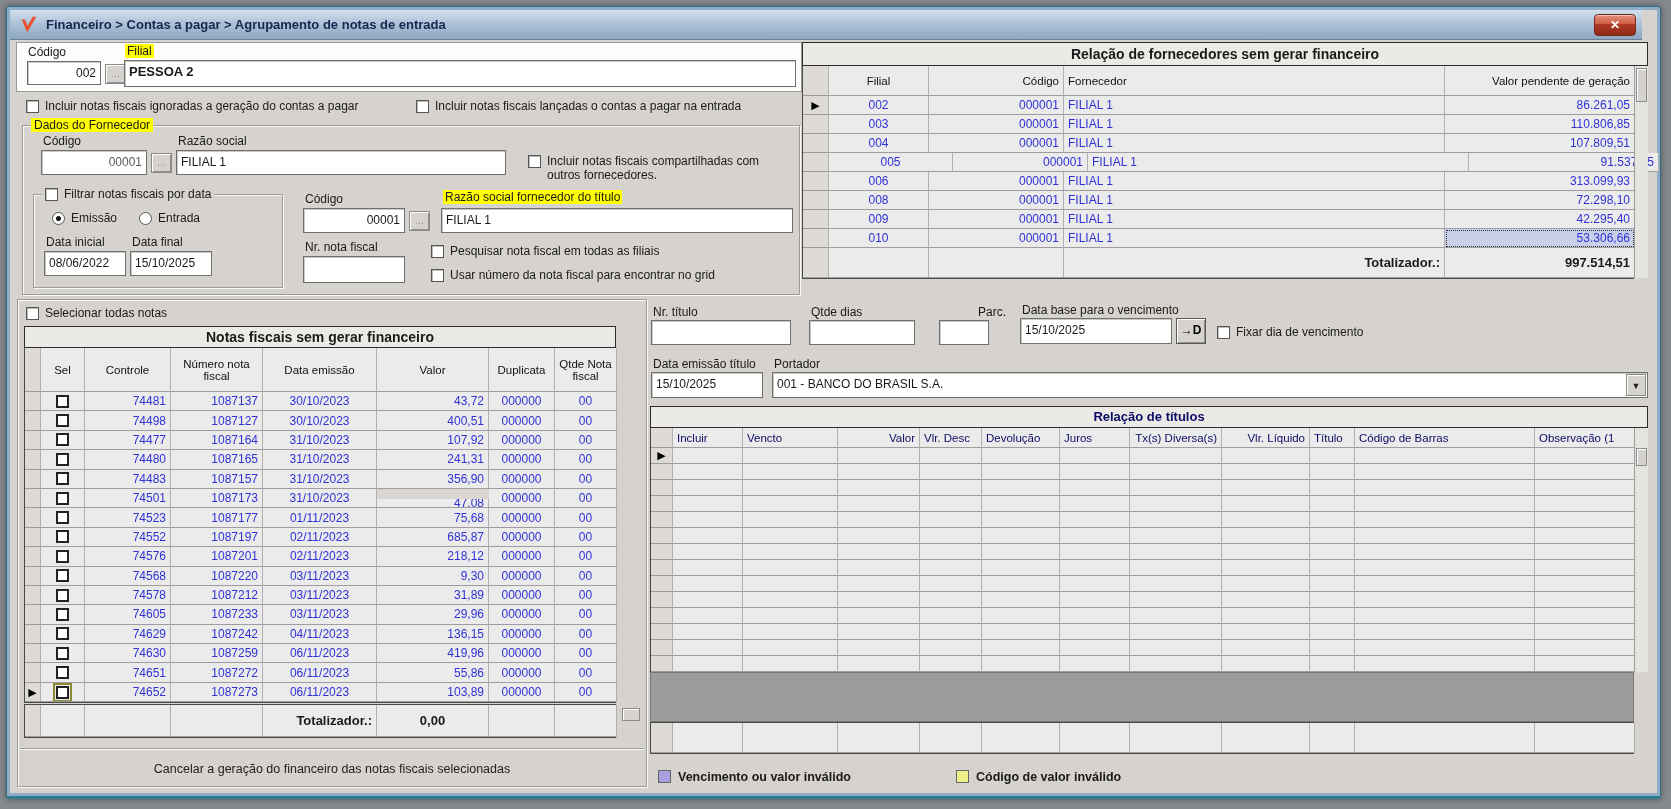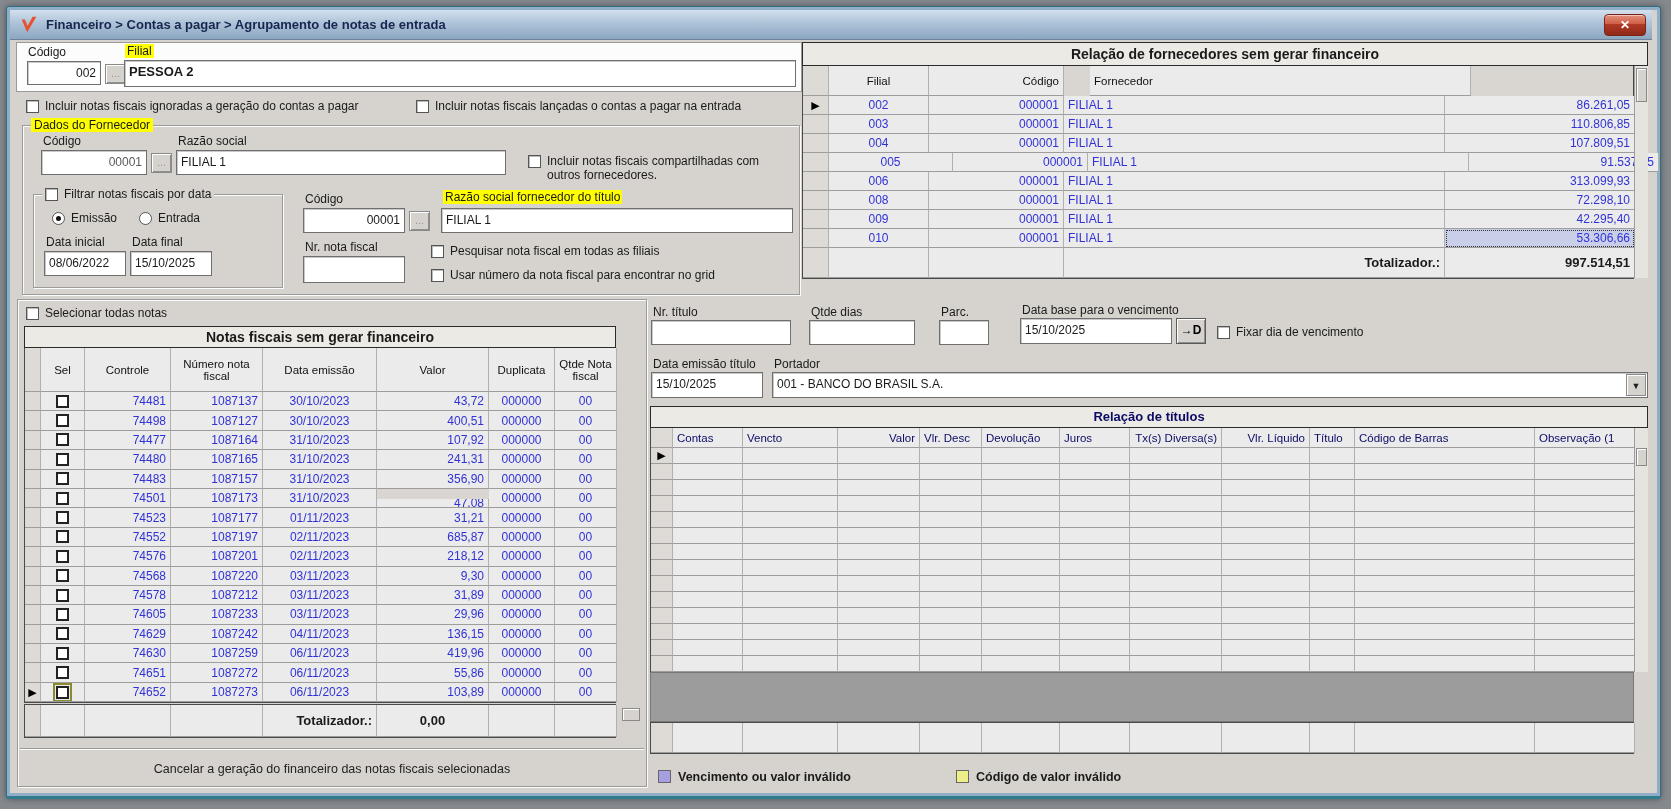--- a/index.html
+++ b/index.html
@@ -1,20 +1,20 @@
 <!DOCTYPE html>
 <html><head>
 <meta charset="utf-8">
 <style>
   * { box-sizing: border-box; margin: 0; padding: 0; }
   html,body { width:1671px; height:809px; background:#85898e; font-family:"Liberation Sans",sans-serif; font-size:12px; color:#1a1a1a; overflow:hidden; }
   .window { position:absolute; left:6px; top:6px; width:1655px; height:793px; background:#d6d3ce;
             border:1px solid #2e6f80; border-bottom:3px solid #2e7d8e; border-radius:3px;
             box-shadow: inset 0 0 0 3px #8fadc6, 0 0 6px rgba(0,0,0,.4); }
-  .titlebar { position:absolute; left:3px; top:3px; right:8px; height:30px;
+  .titlebar { position:absolute; left:3px; top:3px; right:18px; height:30px;
               background:linear-gradient(#d3e0ee,#aec3d8 45%,#8ca7c1); border-bottom:1px solid #70809b;
               display:flex; align-items:center; }
   .title-text { font-weight:bold; color:#17264f; font-size:13px; margin-left:6px; }
   .logo { width:22px; height:22px; margin-left:8px; }
   .close-btn { position:absolute; right:6px; top:4px; width:42px; height:22px; border:1px solid #7c241a; border-radius:4px;
                background:linear-gradient(#e2917c,#cf5e45 45%,#b03a25 46%,#8f2a18); color:#fff; font-weight:bold;
                font-size:12px; text-align:center; line-height:20px; box-shadow:inset 0 1px 0 rgba(255,255,255,.5); }
   .client { position:absolute; left:5px; top:34px; width:1643px; height:752px; background:#d6d3ce; }
 
   .lbl { position:absolute; white-space:nowrap; font-size:12px; }
@@ -145,21 +145,22 @@
       </label>
     </div>
 
     <div class="gridbox" style="left:790px;top:1px;width:846px;height:250px;">
       <div class="band" style="height:24px;line-height:22px;">Relação de fornecedores sem gerar financeiro</div>
       <div class="grid" id="suppliers-grid" style="position:absolute;left:0;top:24px;width:832px;">
           <div class="grow" style="height: 30px;">
             <div class="gcell ind" style="width: 26px; flex: 0 0 auto;"></div>
             <div class="gcell hd c" style="width: 100px; flex: 0 0 auto;">Filial</div>
             <div class="gcell hd r" style="width: 135px; flex: 0 0 auto;">Código</div>
-            <div class="gcell hd l" style="width: 381px; flex: 0 0 auto; margin-left: 26px;">Fornecedor</div>
+            <div class="gcell hd l" style="width: 381px; flex: 0 0 auto;">Fornecedor</div>
+            <div class="gcell hd r" style="width: 190px; flex: 0 0 auto;">Valor pendente de geração</div>
           </div>
           <div class="grow" style="height: 19px;">
             <div class="gcell ind" style="width: 26px; flex: 0 0 auto;">
               <span class="arrow">▶</span>
             </div>
             <div class="gcell blue c" style="width: 100px; flex: 0 0 auto;">002</div>
             <div class="gcell blue r" style="width: 135px; flex: 0 0 auto;">000001</div>
             <div class="gcell blue l" style="width: 381px; flex: 0 0 auto;">FILIAL 1</div>
             <div class="gcell blue r" style="width: 190px; flex: 0 0 auto;">86.261,05</div>
           </div>
@@ -315,21 +316,21 @@
             <div class="gcell blue c" style="width: 62px; flex: 0 0 auto;">00</div>
           </div>
           <div class="grow" style="height: 19.4px;">
             <div class="gcell ind" style="width: 16px; flex: 0 0 auto;"></div>
             <div class="gcell c" style="width: 44px; flex: 0 0 auto;">
               <span class="gcb"></span>
             </div>
             <div class="gcell blue r" style="width: 86px; flex: 0 0 auto;">74523</div>
             <div class="gcell blue r" style="width: 92px; flex: 0 0 auto;">1087177</div>
             <div class="gcell blue c" style="width: 114px; flex: 0 0 auto;">01/11/2023</div>
-            <div class="gcell blue r" style="width: 112px; flex: 0 0 auto;">31,21</div>
+            <div class="gcell blue r" style="width: 112px; flex: 0 0 auto;">75,68</div>
             <div class="gcell blue c" style="width: 66px; flex: 0 0 auto;">000000</div>
             <div class="gcell blue c" style="width: 62px; flex: 0 0 auto;">00</div>
           </div>
           <div class="grow" style="height: 19.4px;">
             <div class="gcell ind" style="width: 16px; flex: 0 0 auto;"></div>
             <div class="gcell c" style="width: 44px; flex: 0 0 auto;">
               <span class="gcb"></span>
             </div>
             <div class="gcell blue r" style="width: 86px; flex: 0 0 auto;">74552</div>
             <div class="gcell blue r" style="width: 92px; flex: 0 0 auto;">1087197</div>
@@ -451,42 +452,42 @@
         </div>
       <div class="sthumb" style="left:604px;top:408px;width:18px;height:13px;"></div>
       <div class="etch" style="left:2px;top:448px;width:624px;"></div>
       <div class="cancel-text" style="left:0;top:462px;width:628px;">Cancelar a geração do financeiro das notas fiscais selecionadas</div>
     </div>
 
     <span class="lbl" style="left:641px;top:264px;">Nr. título</span>
     <div class="tb dim" style="left:639px;top:279px;width:140px;height:25px;"></div>
     <span class="lbl" style="left:799px;top:264px;">Qtde dias</span>
     <div class="tb dim" style="left:797px;top:279px;width:106px;height:25px;"></div>
-    <span class="lbl" style="left:929px;top:264px;">Parc.</span>
+    <span class="lbl" style="left:966px;top:264px;">Parc.</span>
     <div class="tb dim" style="left:927px;top:279px;width:50px;height:25px;"></div>
     <span class="lbl" style="left:1010px;top:262px;">Data base para o vencimento</span>
     <div class="tb" style="left:1008px;top:277px;width:152px;height:26px;">15/10/2025</div>
     <div class="btnD" style="left:1164px;top:277px;width:30px;height:26px;">→D</div>
     <label class="cb" style="left:1205px;top:284px;">
       <span class="box"></span>
       <span>Fixar dia de vencimento</span>
     </label>
 
     <span class="lbl" style="left:641px;top:316px;">Data emissão título</span>
     <div class="tb" style="left:639px;top:331px;width:112px;height:26px;">15/10/2025</div>
     <span class="lbl" style="left:762px;top:316px;">Portador</span>
     <div class="tb" style="left:760px;top:331px;width:876px;height:26px;">001 - BANCO DO BRASIL S.A.</div>
     <div class="combo-dd" style="left:1614px;top:333px;height:22px;">▼</div>
 
     <div class="gridbox" style="left:638px;top:365px;width:998px;height:356px;">
       <div class="band navy" style="height:22px;line-height:20px;">Relação de títulos</div>
       <div class="grid" id="titles-grid" style="position:absolute;left:0;top:22px;width:984px;">
           <div class="grow" style="height: 20px;">
             <div class="gcell ind" style="width: 22px; flex: 0 0 auto;"></div>
-            <div class="gcell hd navy l" style="width: 70px; flex: 0 0 auto;">Contas</div>
+            <div class="gcell hd navy l" style="width: 70px; flex: 0 0 auto;">Incluir</div>
             <div class="gcell hd navy l" style="width: 95px; flex: 0 0 auto;">Vencto</div>
             <div class="gcell hd navy r" style="width: 82px; flex: 0 0 auto;">Valor</div>
             <div class="gcell hd navy l" style="width: 62px; flex: 0 0 auto;">Vlr. Desc</div>
             <div class="gcell hd navy l" style="width: 78px; flex: 0 0 auto;">Devolução</div>
             <div class="gcell hd navy l" style="width: 70px; flex: 0 0 auto;">Juros</div>
             <div class="gcell hd navy r" style="width: 92px; flex: 0 0 auto;">Tx(s) Diversa(s)</div>
             <div class="gcell hd navy r" style="width: 88px; flex: 0 0 auto;">Vlr. Líquido</div>
             <div class="gcell hd navy l" style="width: 45px; flex: 0 0 auto;">Título</div>
             <div class="gcell hd navy l" style="width: 180px; flex: 0 0 auto;">Código de Barras</div>
             <div class="gcell hd navy l" style="width: 100px; flex: 0 0 auto;">Observação (1</div>

